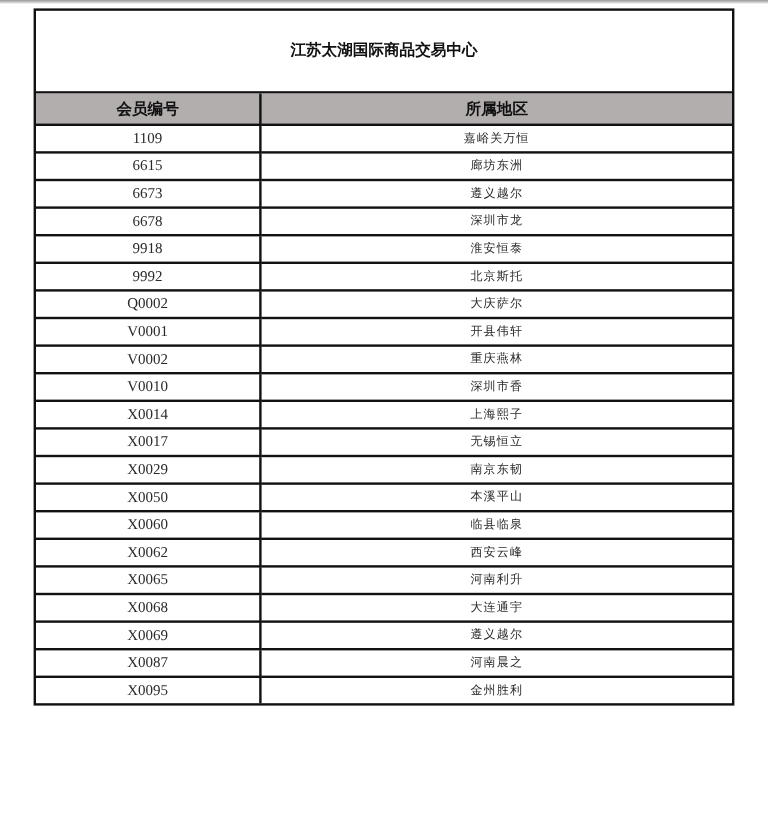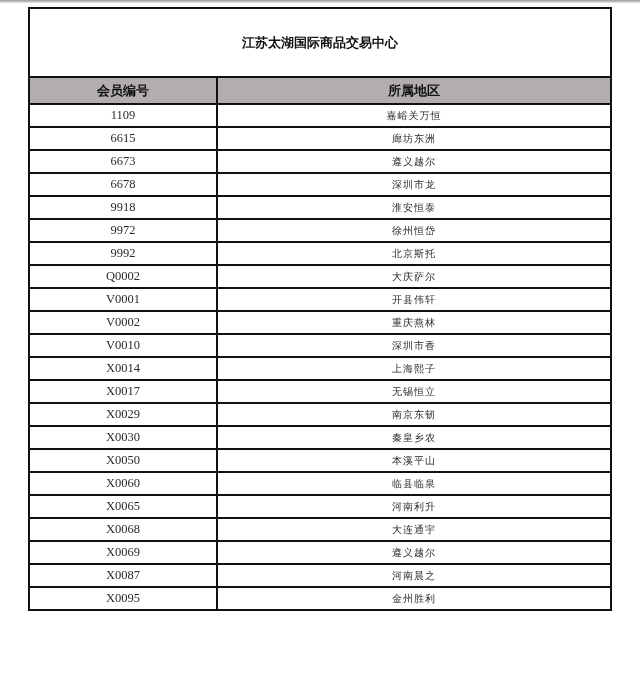--- a/index.html
+++ b/index.html
@@ -121,24 +121,20 @@
         </tr>
         <tr>
           <td class="c1">6678</td>
           <td class="c2">深圳市龙</td>
         </tr>
         <tr>
           <td class="c1">9918</td>
           <td class="c2">淮安恒泰</td>
         </tr>
         <tr>
-          <td class="c1">9972</td>
-          <td class="c2">徐州恒岱</td>
-        </tr>
-        <tr>
           <td class="c1">9992</td>
           <td class="c2">北京斯托</td>
         </tr>
         <tr>
           <td class="c1">Q0002</td>
           <td class="c2">大庆萨尔</td>
         </tr>
         <tr>
           <td class="c1">V0001</td>
           <td class="c2">开县伟轩</td>
@@ -157,30 +153,30 @@
         </tr>
         <tr>
           <td class="c1">X0017</td>
           <td class="c2">无锡恒立</td>
         </tr>
         <tr>
           <td class="c1">X0029</td>
           <td class="c2">南京东韧</td>
         </tr>
         <tr>
-          <td class="c1">X0030</td>
-          <td class="c2">秦皇乡农</td>
-        </tr>
-        <tr>
           <td class="c1">X0050</td>
           <td class="c2">本溪平山</td>
         </tr>
         <tr>
           <td class="c1">X0060</td>
           <td class="c2">临县临泉</td>
+        </tr>
+        <tr>
+          <td class="c1">X0062</td>
+          <td class="c2">西安云峰</td>
         </tr>
         <tr>
           <td class="c1">X0065</td>
           <td class="c2">河南利升</td>
         </tr>
         <tr>
           <td class="c1">X0068</td>
           <td class="c2">大连通宇</td>
         </tr>
         <tr>

